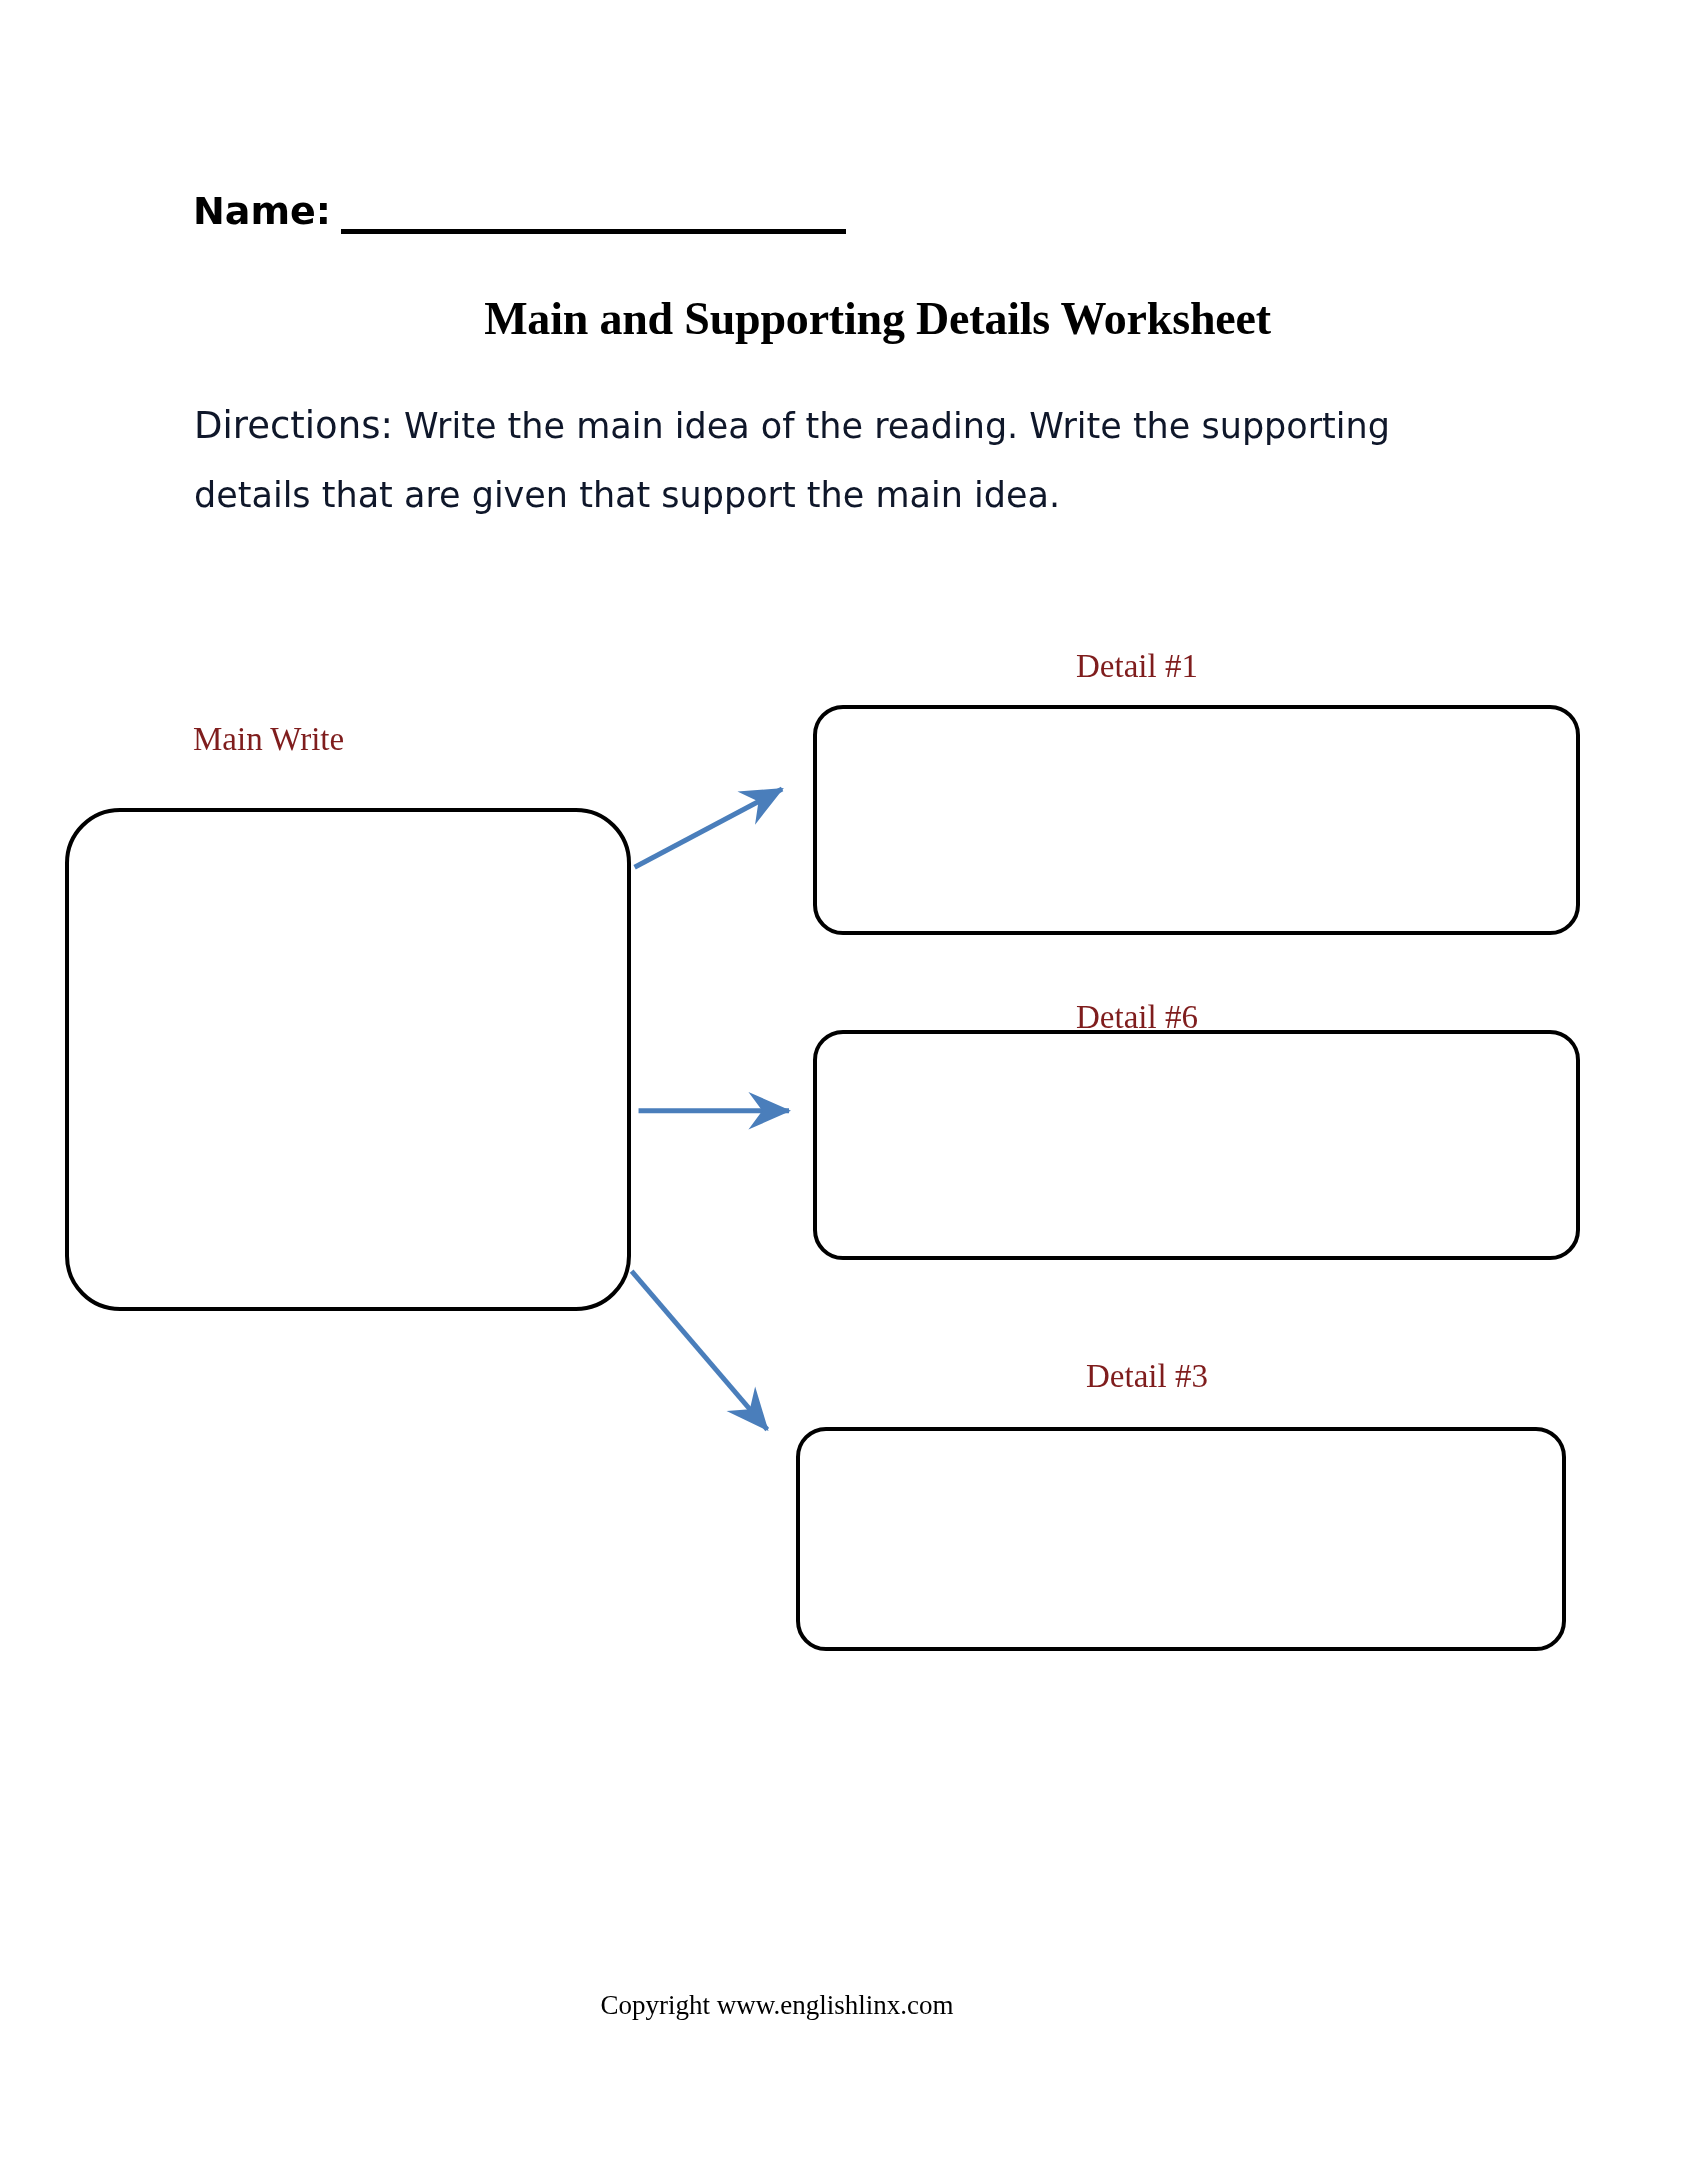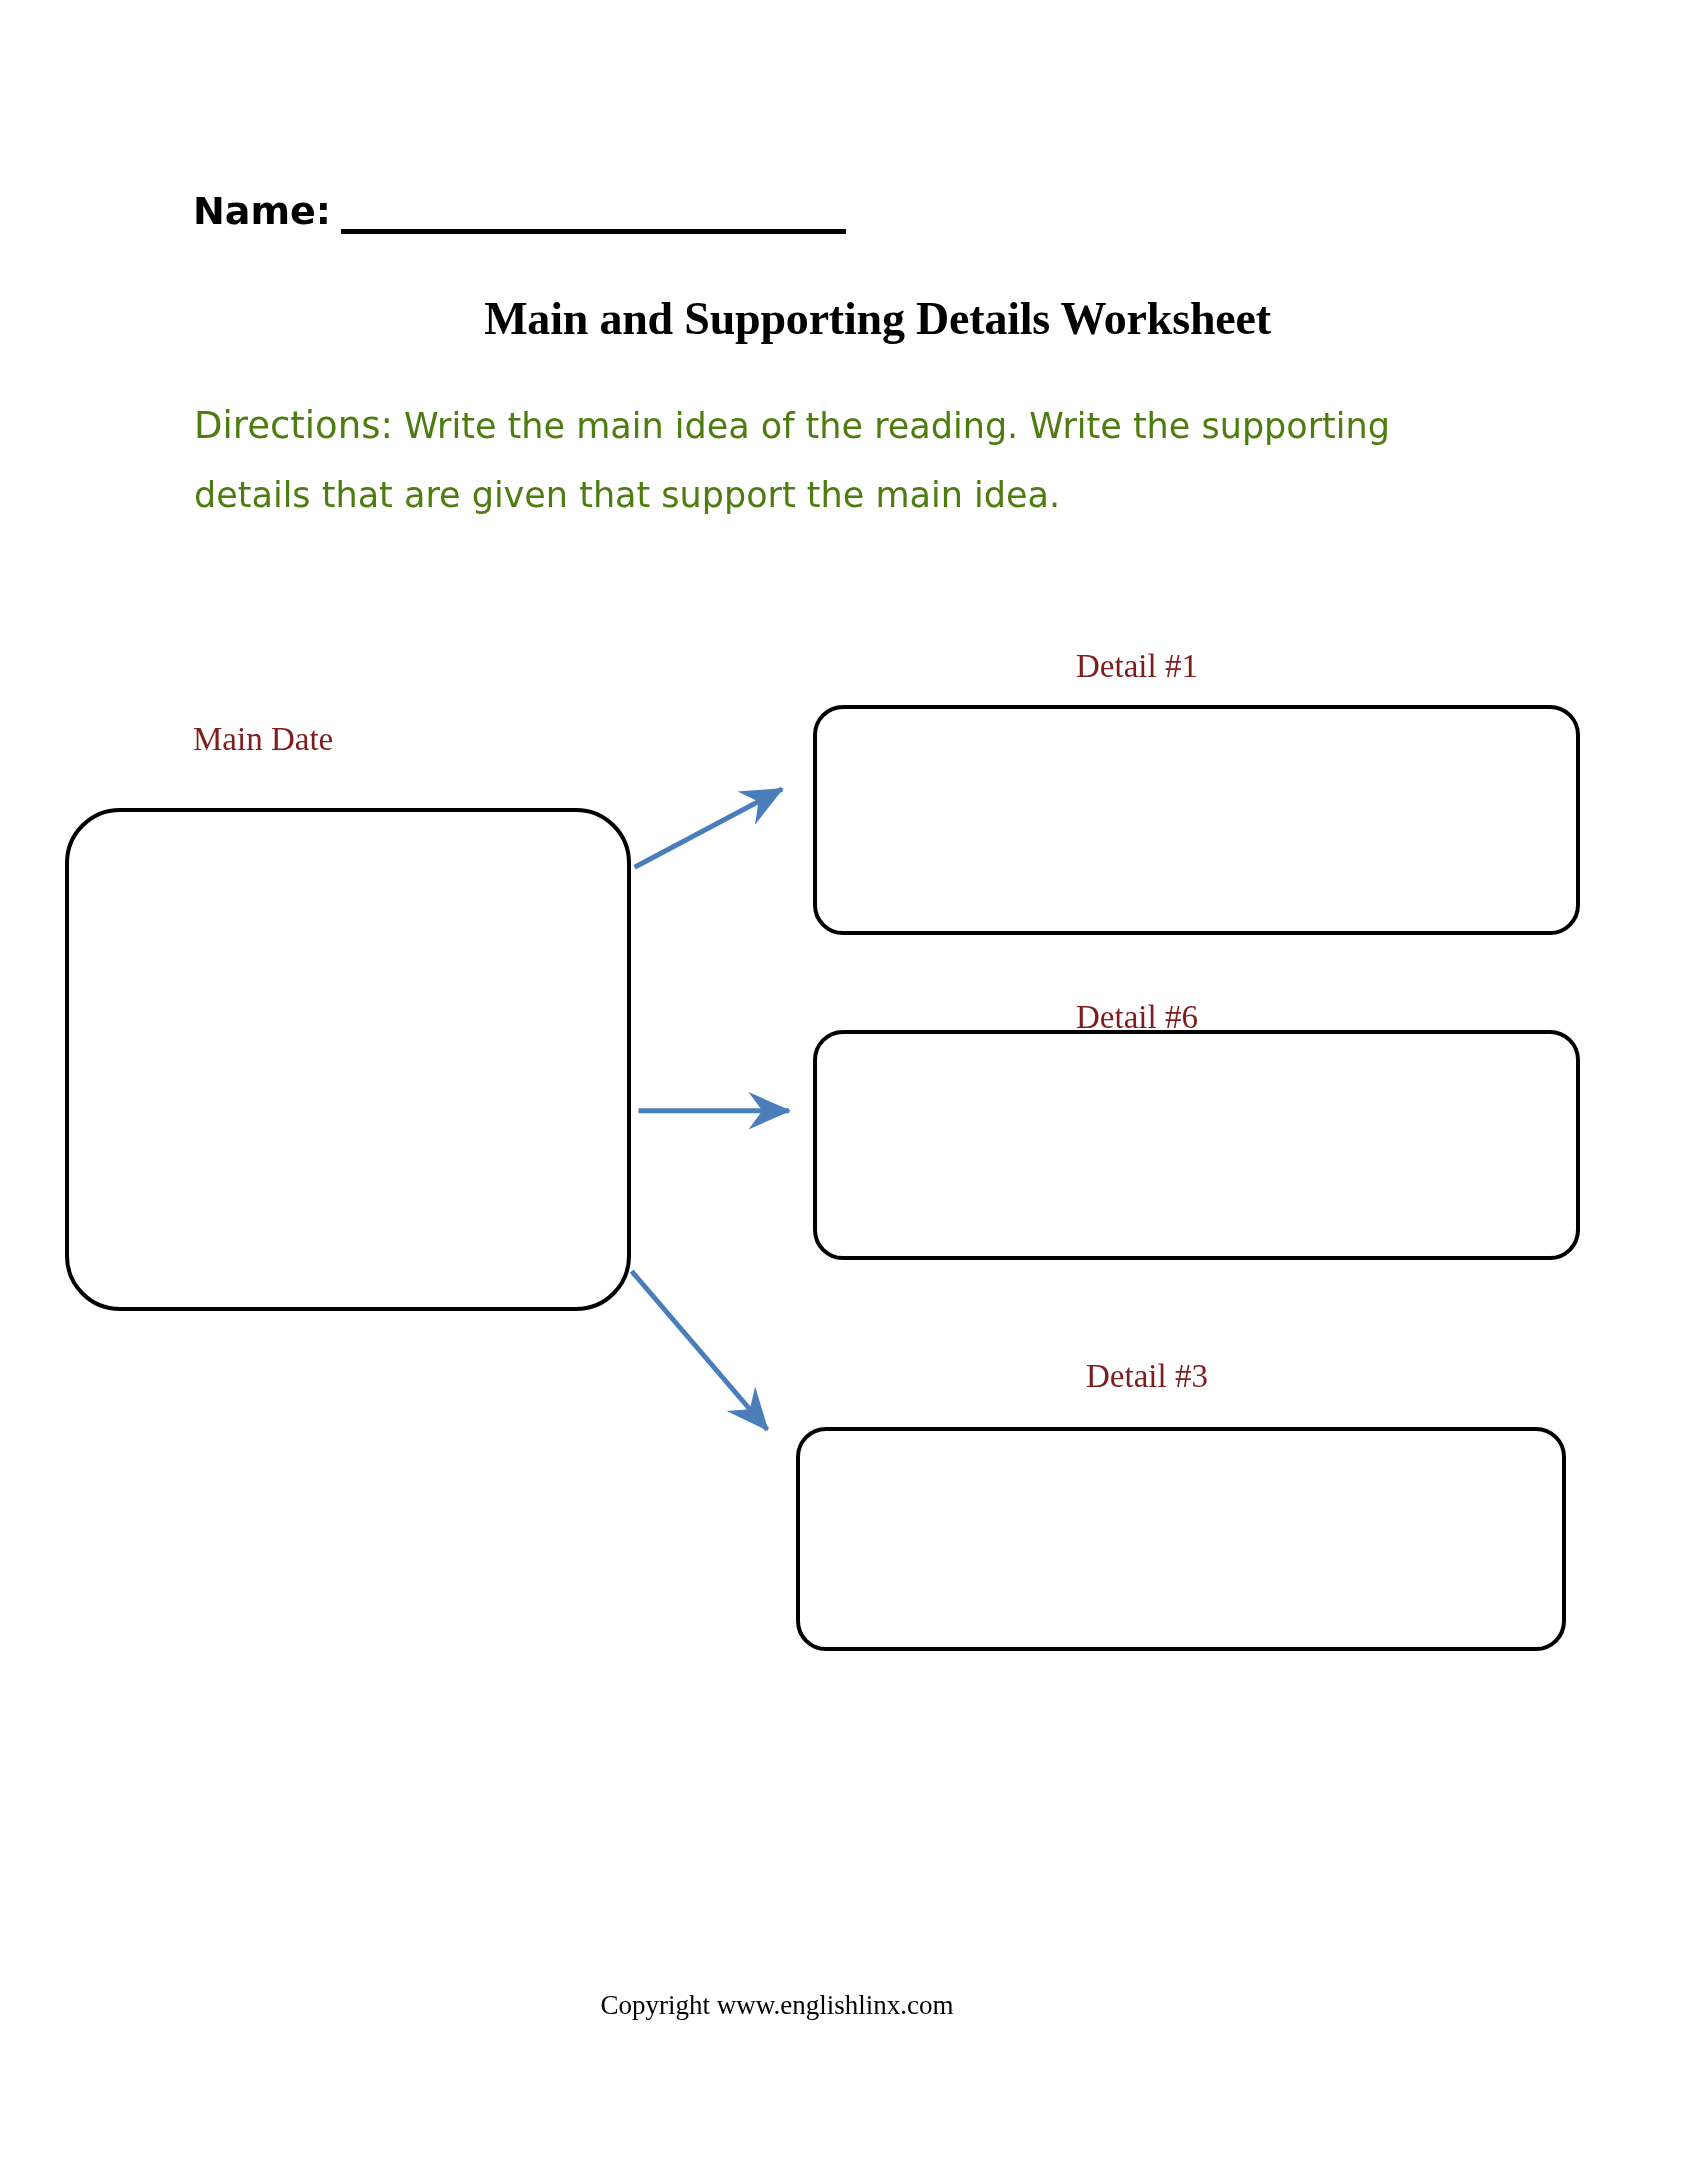--- a/index.html
+++ b/index.html
@@ -72,21 +72,21 @@
 
   
   .directions {
     position: absolute;
     left: 194px;
     top: 391px;
     width: 1287px;
     font-family: "DejaVu Sans", sans-serif;
     font-size: 35px;
     line-height: 69px;
-    color: #4d7c0f;
+    color: #0f172a;
   }
   .directions .lead {
     font-size: 37px;
   }
 
   
   .diagram {
     position: absolute;
     left: 0;
     top: 0;
@@ -164,21 +164,21 @@
 </div>
 
 <div class="worksheet-title">Main and Supporting Details Worksheet</div>
 
 <div class="directions">
   <span class="lead">Directions:</span><span> Write the main idea of the reading. Write the supporting details that are given that support the main idea.</span>
 </div>
 
 <div class="diagram">
 
-  <div class="cap cap-main">Main Date</div>
+  <div class="cap cap-main">Main Write</div>
   <div class="cap cap-d1">Detail #1</div>
   <div class="cap cap-d2">Detail #6</div>
   <div class="cap cap-d3">Detail #3</div>
 
   <div class="box box-main hit"></div>
   <div class="box box-detail box-d1 hit"></div>
   <div class="box box-detail box-d2 hit"></div>
   <div class="box box-detail box-d3 hit"></div>
 
   <svg class="arrow-layer" viewBox="0 0 1700 2200" width="1683" height="2178">

